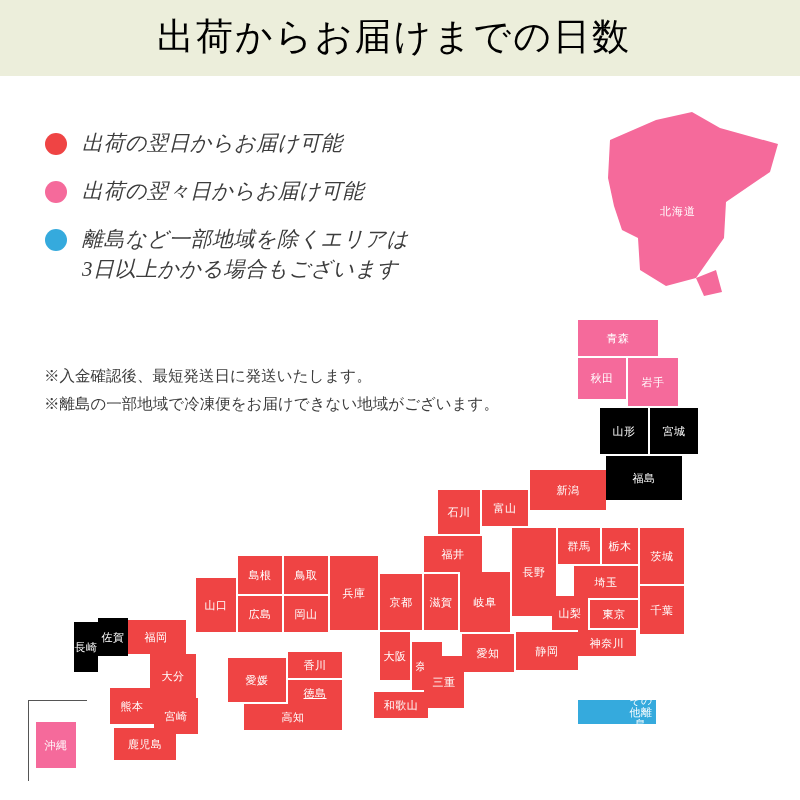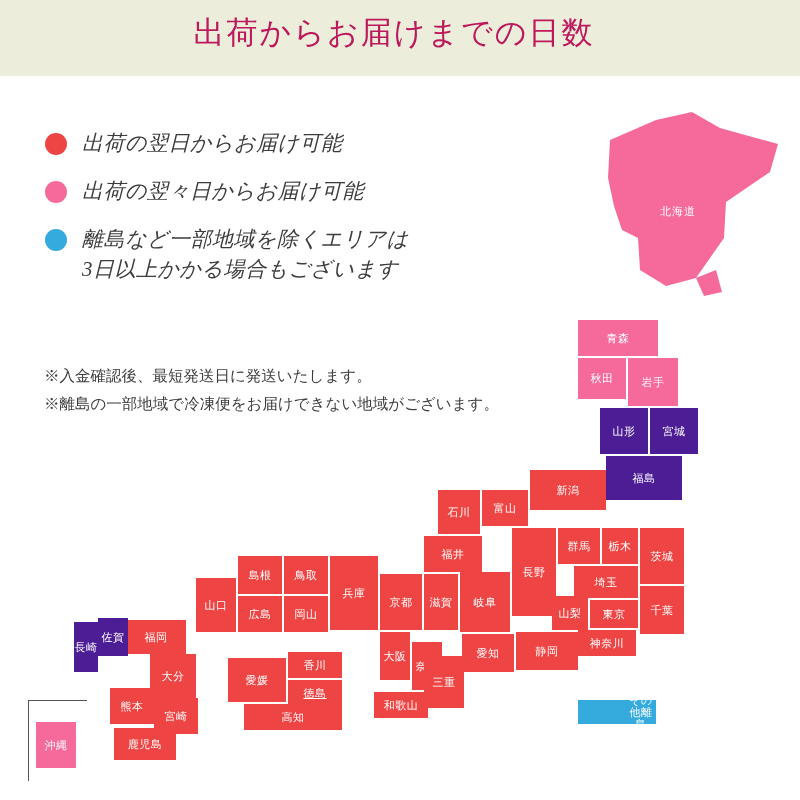--- a/index.html
+++ b/index.html
@@ -28,23 +28,23 @@
     background: #eceedb;
     box-sizing: border-box;
   }
   #header-title {
     position: absolute;
     left: 0;
     top: 12px;
     width: 788px;
     text-align: center;
     font-family: "Liberation Serif", serif;
-    font-size: 31px;
+    font-size: 37px;
     letter-spacing: 2px;
-    color: #be185d;
+    color: #000000;
   }
   
   #legend {
     position: absolute;
     left: 40px;
     top: 128px;
     width: 520px;
   }
   .legend-row {
     position: relative;
@@ -101,21 +101,21 @@
     font-family: "Liberation Sans", sans-serif;
     font-size: 11px;
     display: flex;
     align-items: center;
     justify-content: center;
     text-align: center;
     line-height: 1.1;
     letter-spacing: 0.5px;
   }
   .c-orange { background: #ef4444; }
-  .c-green  { background: #4c1d95; }
+  .c-green  { background: #000000; }
   .c-pink   { background: #f56a9b; }
   .c-blue   { background: #35aadd; }
   .okinawa-box {
     position: absolute;
     left: 28px;
     top: 700px;
     width: 58px;
     height: 80px;
     border-left: 1.5px solid #555;
     border-top: 1.5px solid #555;

